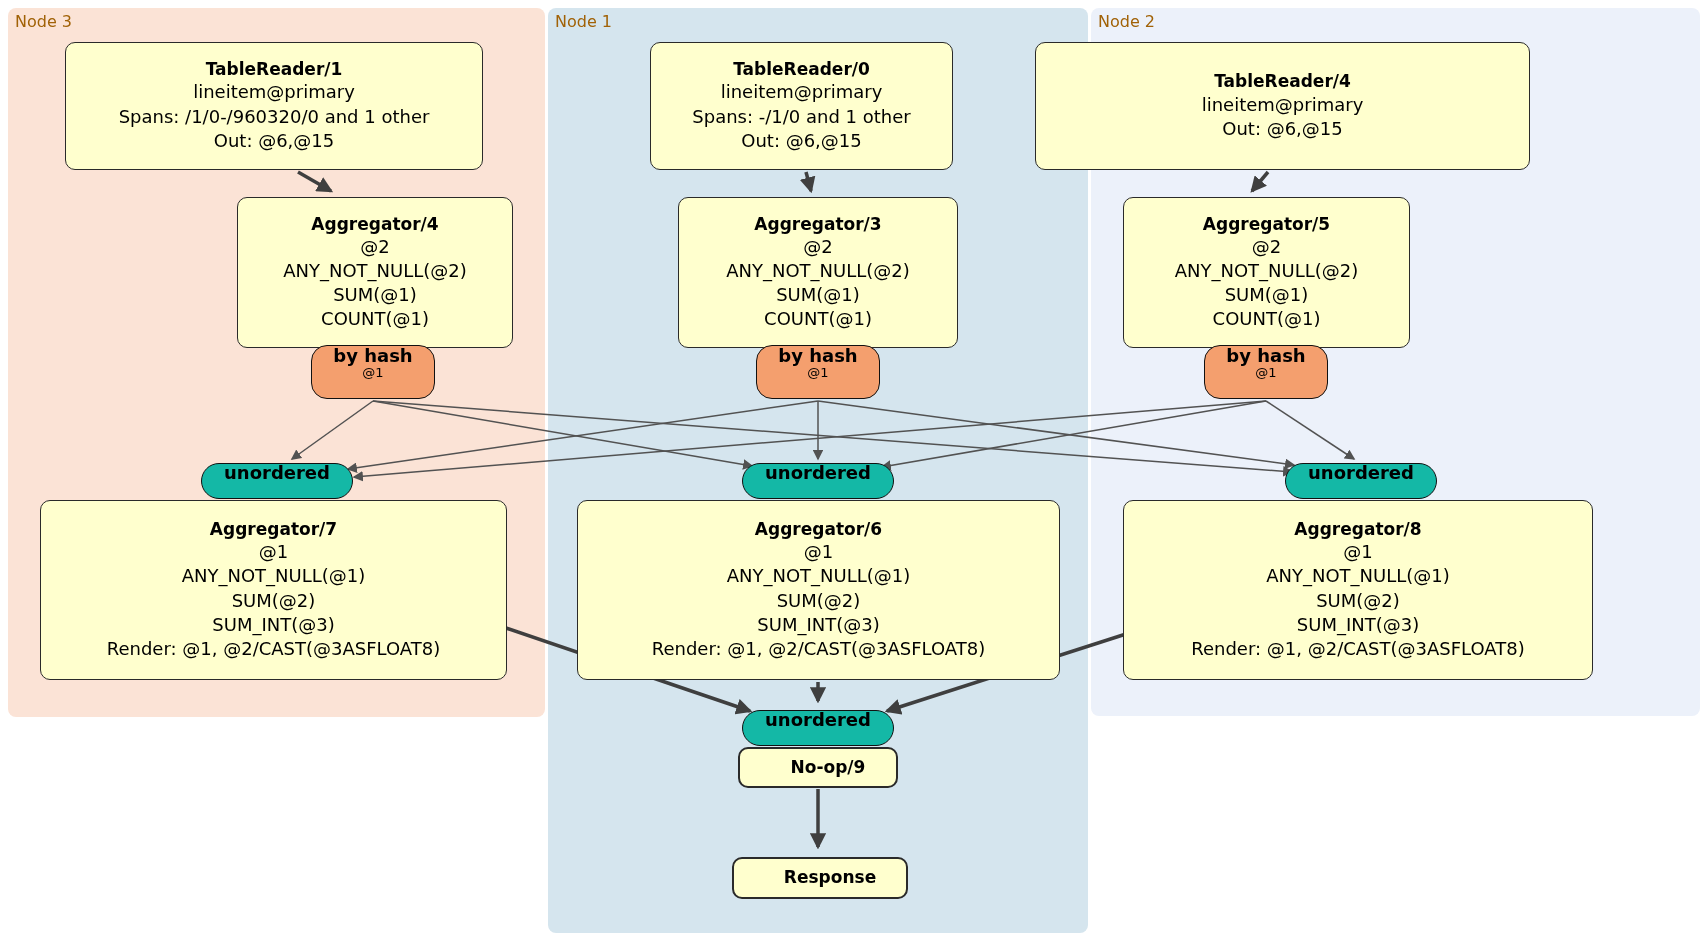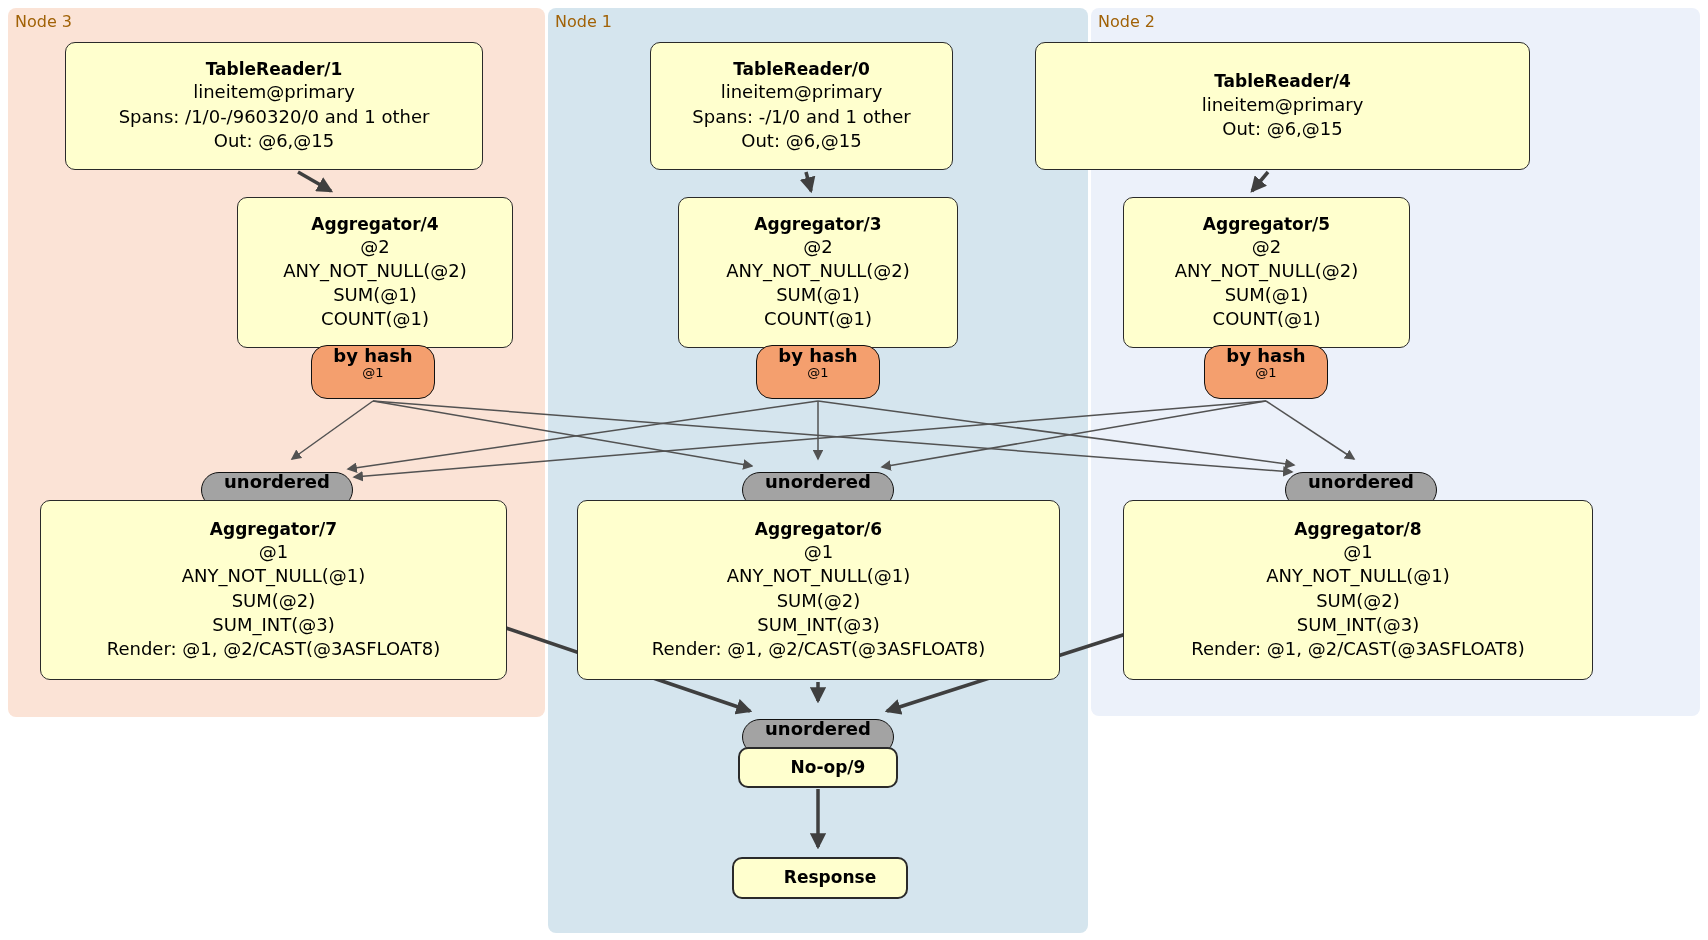--- a/index.html
+++ b/index.html
@@ -11,21 +11,21 @@
   .pbox{position:absolute;background:#ffffce;border:1.6px solid #2a2a2a;border-radius:10px;
         box-sizing:border-box;display:flex;flex-direction:column;justify-content:center;
         align-items:center;text-align:center;}
   .pbox .title{font-weight:bold;font-size:17px;line-height:1.25;white-space:nowrap;}
   .pbox .line{font-size:18px;line-height:1.34;white-space:nowrap;}
   .badge{position:absolute;box-sizing:border-box;display:flex;flex-direction:column;
          align-items:center;border:1.6px solid #111;}
   .router{width:124px;height:54px;border-radius:16px;background:#f49f6e;}
   .router .rlabel{font-weight:bold;font-size:18px;line-height:1.1;}
   .router .rdetail{font-size:13px;line-height:1.1;}
-  .stream{width:152px;height:36px;border-radius:18px;background:#a3a3a3;margin-top:9px;}
+  .stream{width:152px;height:36px;border-radius:18px;background:#14b8a6;}
   .stream .slabel{font-weight:bold;font-size:18px;line-height:1;}
   .endbox{border-width:2px;padding-left:20px;}
 </style>
 </head>
 <body>
 
 <div class="canvas">
 
   <div class="region" style="left:8px;top:8px;width:537px;height:709px;background:#fbe3d6;"></div>
   <div class="region" style="left:548px;top:8px;width:540px;height:925px;background:#d5e5ee;"></div>

